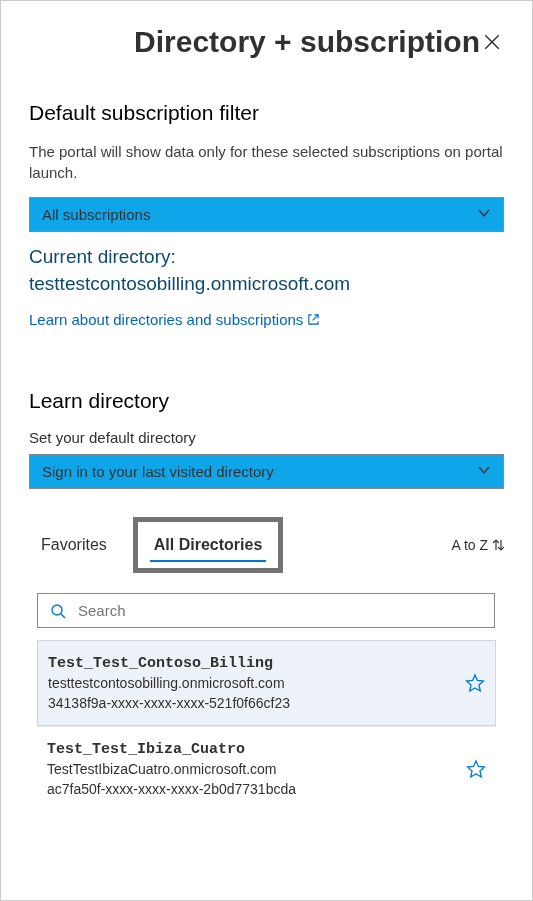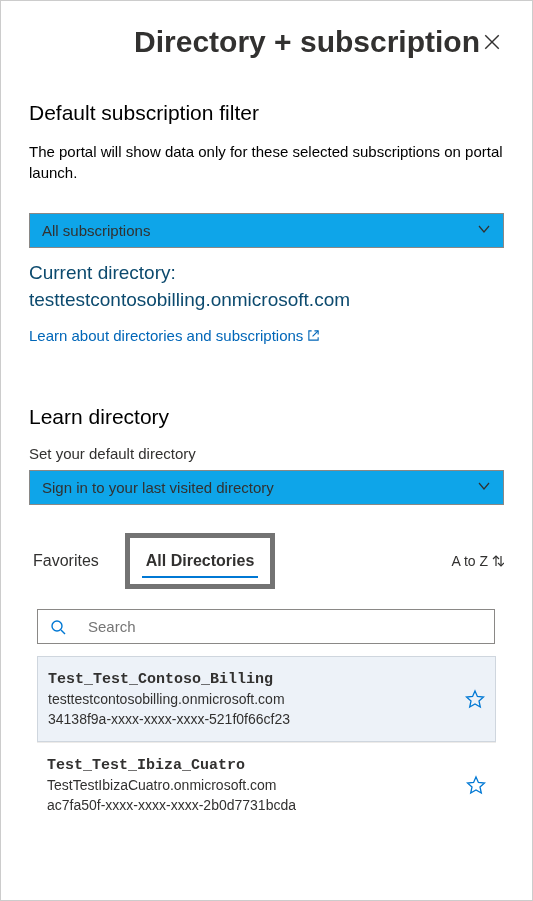--- a/index.html
+++ b/index.html
@@ -34,23 +34,23 @@
     }
     .close-btn svg { width: 18px; height: 18px; }
     .section-heading {
       font-size: 21px;
       font-weight: 400;
       color: #000000;
       margin-bottom: 16px;
     }
     .description {
       font-size: 15px;
-      color: #000000;
+      color: #404040;
       line-height: 1.4;
-      margin-bottom: 30px;
+      margin-bottom: 14px;
     }
     .dropdown {
       width: 100%;
       border: 1px solid #8a8886;
       padding: 8px 12px;
       display: flex;
       justify-content: space-between;
       align-items: center;
       font-size: 15px;
       cursor: pointer;
@@ -79,20 +79,21 @@
       font-size: 15px;
       color: #323130;
       margin-bottom: 8px;
     }
     .tabs-row {
       display: flex;
       align-items: center;
       margin-top: 28px;
       margin-bottom: 20px;
       gap: 22px;
+      margin-left: 8px;
     }
     .tab {
       font-size: 16px;
       padding: 6px 4px;
       cursor: pointer;
       position: relative;
     }
     .tab.active {
       font-weight: 600;
     }
@@ -116,21 +117,21 @@
       display: flex;
       align-items: center;
       gap: 4px;
       cursor: pointer;
     }
     .search-box {
       border: 1px solid #8a8886;
       padding: 8px 12px;
       display: flex;
       align-items: center;
-      gap: 22px;
+      gap: 12px;
       margin: 0 9px 12px 8px;
     }
     .search-box svg { width: 16px; height: 16px; color: #0078d4; }
     .search-input {
       border: none;
       outline: none;
       font-size: 15px;
       flex: 1;
       font-family: inherit;
     }

